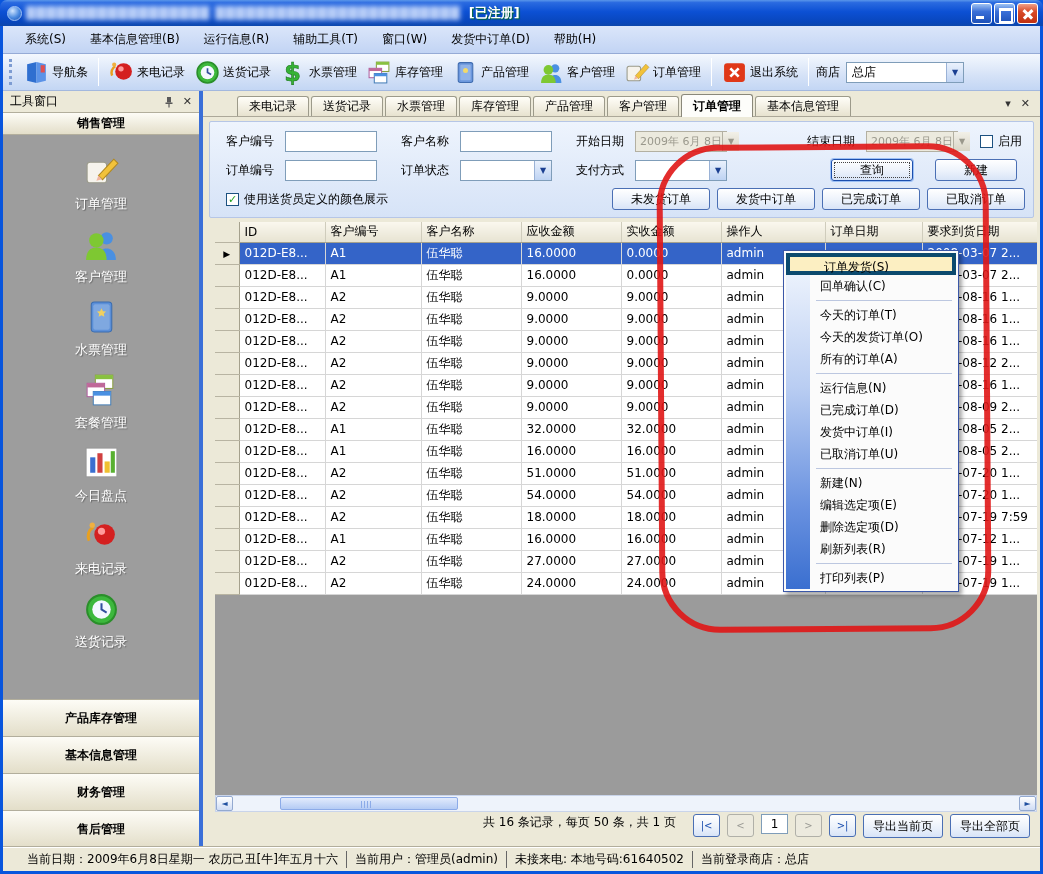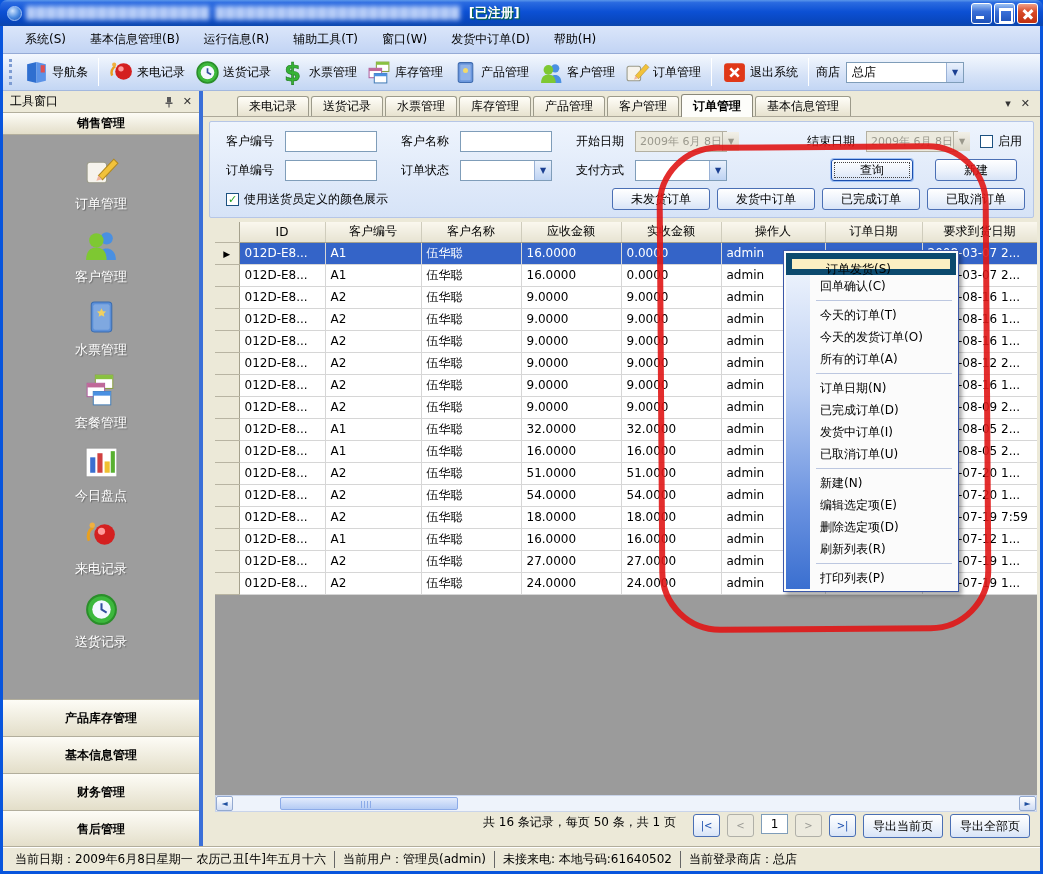--- a/index.html
+++ b/index.html
@@ -90,21 +90,21 @@
     background:linear-gradient(#ffffff,#ecf2fb 55%,#d8e4f7); }
   .btn.focused { border-color:#1c4fae; box-shadow:0 0 0 1px #9cc0f5; outline:1px dotted #444; outline-offset:-4px; }
   .btn-query { margin-left:104px; width:82px; }
   .btn-new { margin-left:22px; width:82px; }
   .statusbtns { margin-left:auto; display:flex; gap:7px; }
 
   
   .gridwrap { flex:1; margin:1px 3px 0 12px; background:#9b9b9b; overflow:hidden; position:relative; }
   table.grid { border-collapse:collapse; table-layout:fixed; width:822px; background:#fff; }
   .grid th { height:20px; background:linear-gradient(#faf7ee,#e7e3d2); border-right:1px solid #cfccbc; border-bottom:1px solid #a5a18d;
-    font-weight:normal; text-align:center; padding:0 5px; overflow:hidden; white-space:nowrap; }
+    font-weight:normal; text-align:left; padding:0 5px; overflow:hidden; white-space:nowrap; }
   .grid td { height:22px; border-right:1px solid #d6d6d6; border-bottom:1px solid #d6d6d6; padding:0 5px;
     white-space:nowrap; overflow:hidden; background:#fff; }
   .grid td.rowsel, .grid th.rowsel { background:#ece9d8; border-right:1px solid #a5a18d; border-bottom:1px solid #b8b4a2; padding:0; text-align:center; }
   tr.selected td { background:#3464c8; color:#fff; }
   tr.selected td.rowsel { background:#ece9d8; color:#000; }
   tr.selected td.rowsel::after { content:"▶"; font-size:9px; }
 
   
   .hscroll { height:17px; flex:none; margin:0 3px 2px 12px; background:#eef3fb; border:1px solid #c9d4ea; display:flex; align-items:center; justify-content:space-between; position:relative; }
   .hs-btn { width:17px; height:15px; background:linear-gradient(#ffffff,#cfdcf5); border:1px solid #93a9d0; border-radius:2px;
@@ -117,31 +117,31 @@
   
   .pager { height:33px; flex:none; display:flex; align-items:flex-start; justify-content:flex-end; gap:7px; padding:0 10px; background:#ece9d8; }
   .pg-summary { margin-right:10px; }
   .pg-btn { width:27px; height:23px; padding:0; font-size:10px; color:#1c4fae; }
   .pg-btn.disabled { color:#9a9a94; border-color:#b0b0a8; background:#eceade; }
   .pg-input { width:27px; height:20px; text-align:center; border:1px solid #7f9db9; font:inherit; padding:0; }
   .btn-export { padding:0 9px; height:24px; }
 
   
   .statusbar { height:24px; flex:none; background:#ece9d8; border-top:1px solid #fff; box-shadow:0 -1px 0 #b2ae9c;
-    display:flex; align-items:center; padding:0 4px; white-space:nowrap; overflow:hidden; }
+    display:flex; align-items:center; padding:0 16px; white-space:nowrap; overflow:hidden; }
   .seg { padding:0 8px; }
   .seg:not(:first-child) { border-left:1px solid #666; }
 
   
   .ctx { position:absolute; left:783px; top:250px; width:176px; z-index:50;
     background:#fbfbfb; border:1px solid #3a57a8; box-shadow:3px 3px 4px rgba(0,0,0,.35); padding:2px; }
   .ctx-strip { position:absolute; left:2px; top:2px; bottom:2px; width:24px;
     background:linear-gradient(#f4f8fe 0%,#b9cdf2 40%,#6a92e0 75%,#3a6fd0 100%); }
   .ctx-item { position:relative; height:22px; line-height:22px; padding-left:34px; cursor:default; z-index:1; white-space:nowrap; }
-  .ctx-item.highlight { background:#fcefc2; border:6px solid #0c4a6e; height:22px; line-height:20px; }
+  .ctx-item.highlight { background:#fcefc2; border:4px solid #0c4a6e; height:22px; line-height:20px; }
   .ctx-item.sep { height:0; border-top:1px solid #bcc7e0; margin:3px 4px 3px 30px; padding:0; }
 
   
   .annotation { position:absolute; left:656px; top:142px; z-index:99; pointer-events:none; transform:rotate(-.4deg); }
 </style>
 </head>
 <body>
 
 <div class="window">
 
@@ -640,21 +640,21 @@
 
   <div class="ctx">
     <div class="ctx-strip"></div>
     <div class="ctx-item highlight">订单发货(S)</div>
       <div class="ctx-item">回单确认(C)</div>
       <div class="ctx-item sep"></div>
       <div class="ctx-item">今天的订单(T)</div>
       <div class="ctx-item">今天的发货订单(O)</div>
       <div class="ctx-item">所有的订单(A)</div>
       <div class="ctx-item sep"></div>
-      <div class="ctx-item">订单日期(N)</div>
+      <div class="ctx-item">运行信息(N)</div>
       <div class="ctx-item">已完成订单(D)</div>
       <div class="ctx-item">发货中订单(I)</div>
       <div class="ctx-item">已取消订单(U)</div>
       <div class="ctx-item sep"></div>
       <div class="ctx-item">新建(N)</div>
       <div class="ctx-item">编辑选定项(E)</div>
       <div class="ctx-item">删除选定项(D)</div>
       <div class="ctx-item">刷新列表(R)</div>
       <div class="ctx-item sep"></div>
       <div class="ctx-item">打印列表(P)</div>

